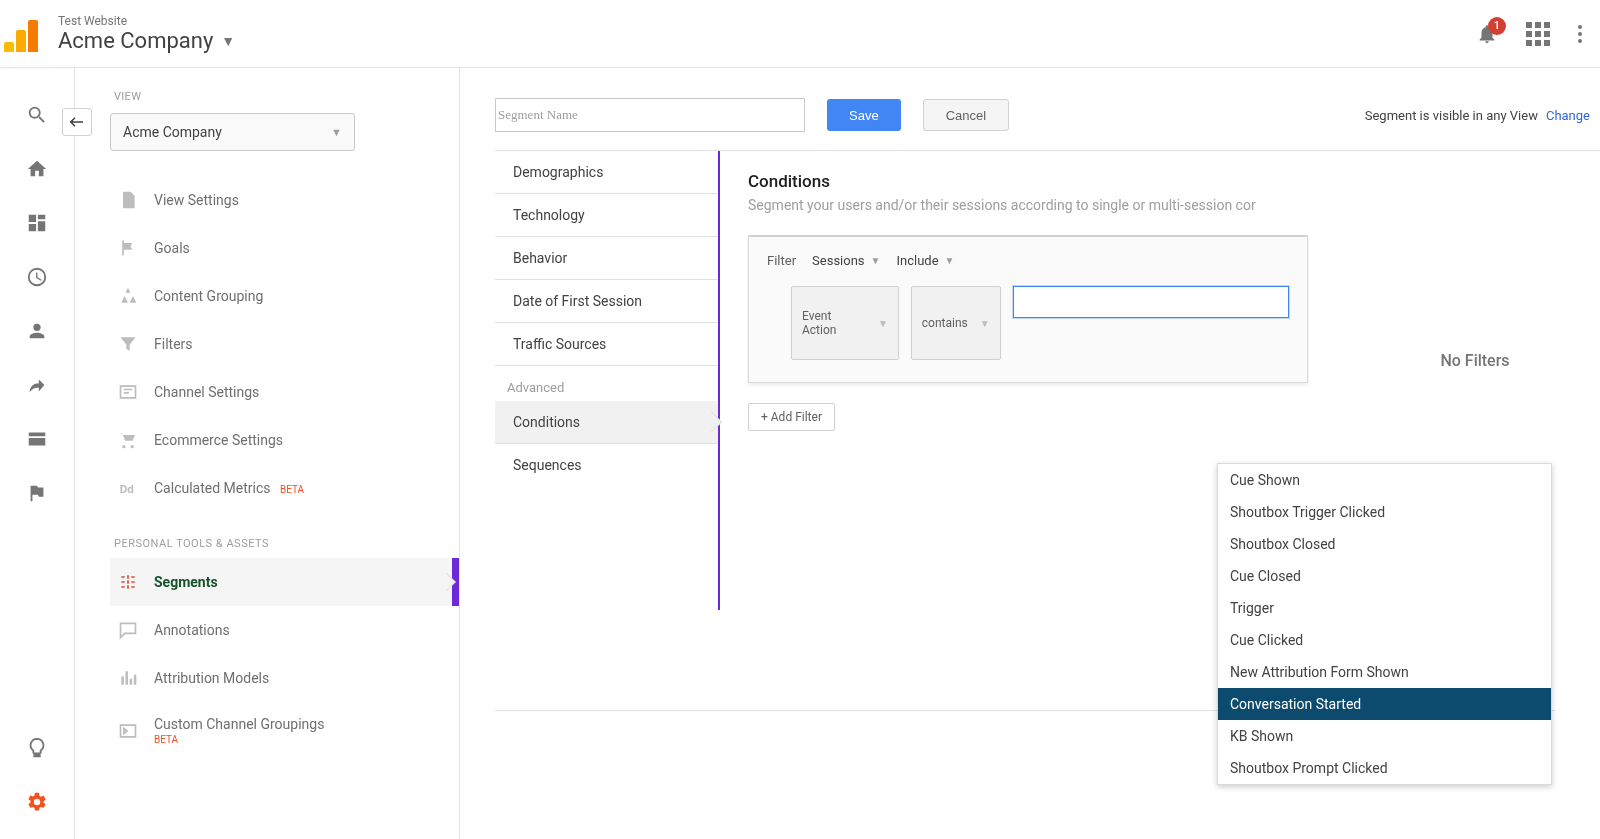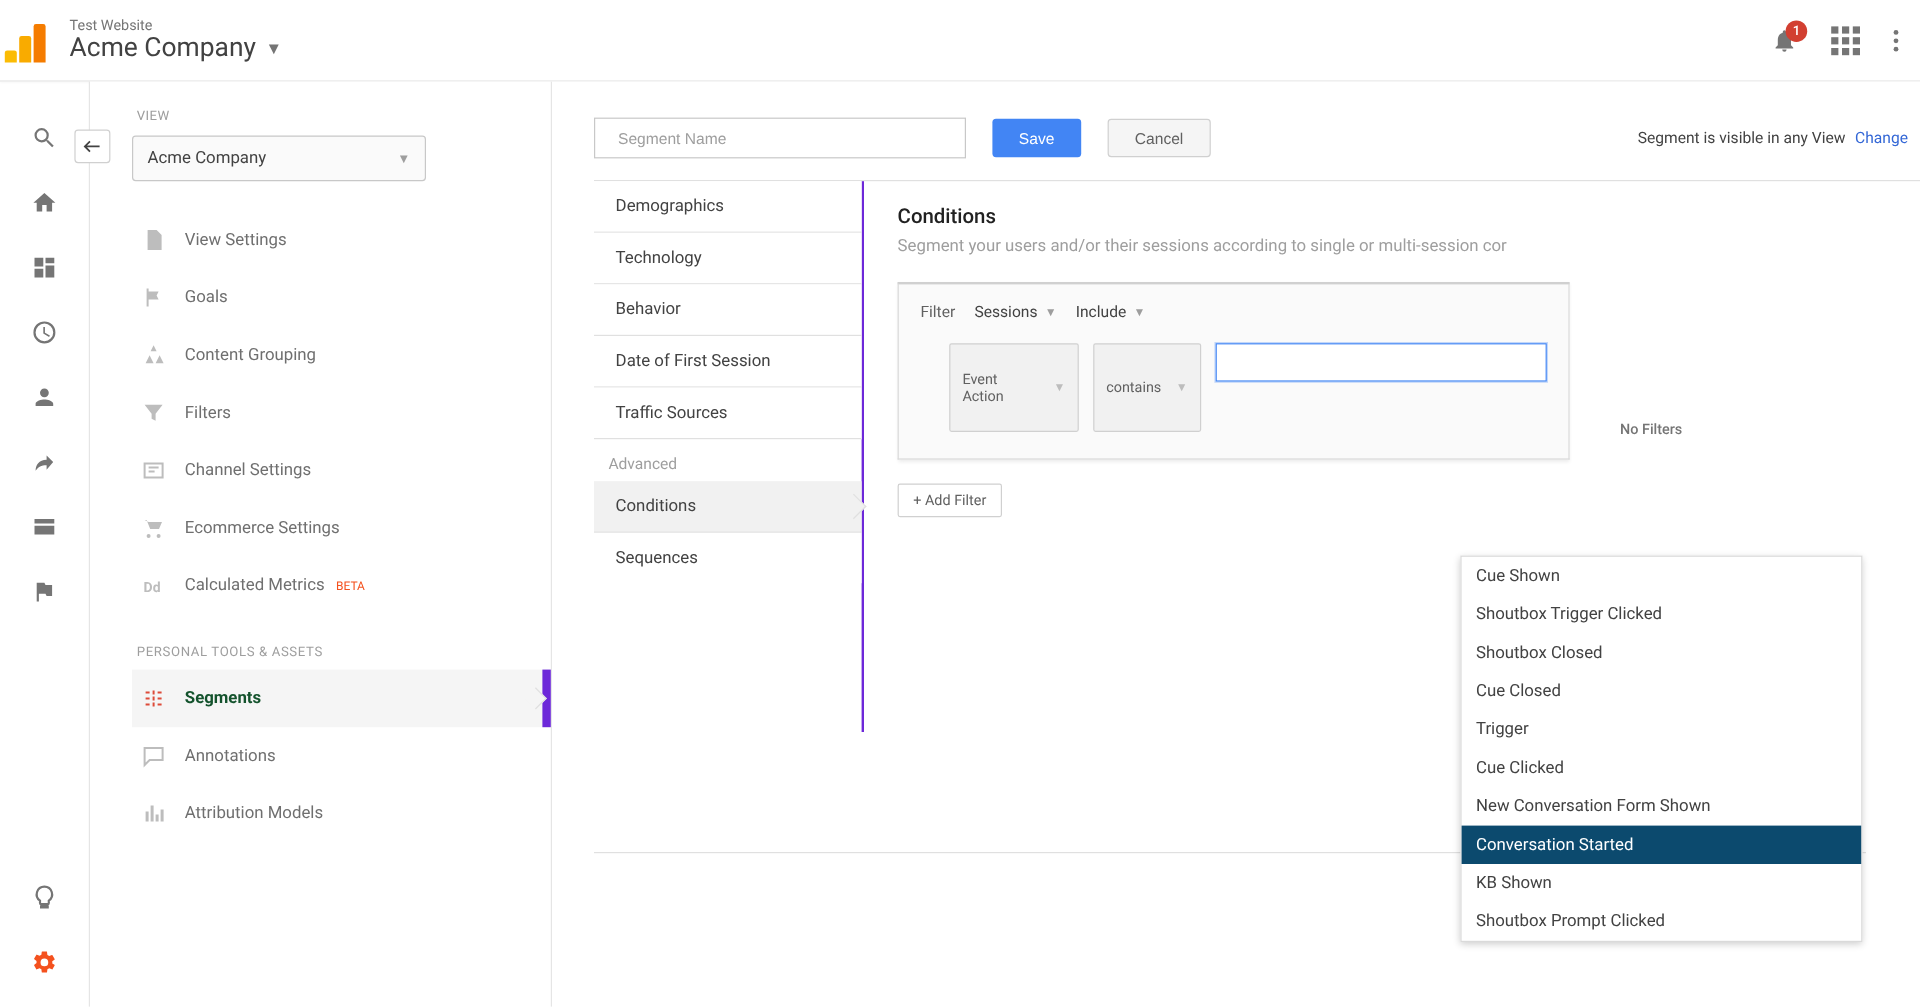--- a/index.html
+++ b/index.html
@@ -150,23 +150,24 @@
   flex: 1;
   background: #fff;
   padding: 30px 0 0 35px;
   overflow: hidden;
   position: relative;
 }
 .row1 { display: flex; align-items: center; gap: 22px; margin-bottom: 18px; }
 .seg-name {
   width: 310px; height: 34px;
   border: 1px solid #c8c8c8;
-  padding: 0 19px;
+  padding: 0 2px;
   font-size: 13px;
   color: #424242;
+  font-family: Liberation Serif, serif;
 }
 .seg-name::placeholder { color: #9e9e9e; }
 .btn { height: 32px; border: none; border-radius: 3px; padding: 0 22px; font-size: 13px; cursor: pointer; }
 .btn-primary { background: #4285f4; color: #fff; }
 .btn-secondary { background: #f5f5f5; color: #616161; border: 1px solid #d0d0d0; }
 .visibility-note { margin-left: auto; margin-right: 10px; font-size: 13px; color: #424242; display: flex; gap: 8px; align-items: center; }
 .visibility-note a { color: #3367d6; cursor: pointer; text-decoration: none; }
 
 .builder {
   display: flex;
@@ -248,22 +249,23 @@
   padding: 6px 12px;
   font-size: 12px;
   color: #616161;
   cursor: pointer;
   border-radius: 2px;
 }
 .right-side {
   width: 250px;
   display: flex;
   align-items: flex-start;
+  justify-content: center;
   padding-top: 200px;
-  font-size: 12px;
+  font-size: 16px;
   font-weight: 500;
   color: #757575;
 }
 .bottom-border { border-top: 1px solid #e0e0e0; margin-top: 100px; max-width: 1060px;}
 
 
 .ac-menu {
   position: absolute;
   background: #fff;
   border: 1px solid #dadada;
@@ -478,20 +480,31 @@
           </span>
         <span>Annotations</span>
       </div>
       <div class="side-item">
         <span class="side-icon">
             <svg viewBox="0 0 24 24">
               <path d="M4 20V10h3v10zm5 0V4h3v16zm5 0v-7h3v7zm5 0V8h3v12z"></path>
             </svg>
           </span>
         <span>Attribution Models</span>
+      </div>
+      <div class="side-item">
+        <span class="side-icon">
+            <svg viewBox="0 0 24 24">
+              <path d="M3 5h18v14H3zM7 9l4 3-4 3z" fill="none" stroke="#bdbdbd" stroke-width="2"></path>
+            </svg>
+          </span>
+        <span class="sub">
+          <span>Custom Channel Groupings</span>
+          <span class="beta">BETA</span>
+        </span>
       </div>
     </div>
   </div>
 
   <div class="content">
     <div class="row1">
       <input class="seg-name" placeholder="Segment Name" style="">
       <button class="btn btn-primary">Save</button>
       <button class="btn btn-secondary">Cancel</button>
       <div class="visibility-note">
@@ -543,21 +556,21 @@
         <div class="add-filter">+ Add Filter</div>
 
         
         <div class="ac-menu" id="ac-menu">
             <div class="ac-item">Cue Shown</div>
             <div class="ac-item">Shoutbox Trigger Clicked</div>
             <div class="ac-item">Shoutbox Closed</div>
             <div class="ac-item">Cue Closed</div>
             <div class="ac-item">Trigger</div>
             <div class="ac-item">Cue Clicked</div>
-            <div class="ac-item">New Conversation Form Shown</div>
+            <div class="ac-item">New Attribution Form Shown</div>
             <div class="ac-item highlight">Conversation Started</div>
             <div class="ac-item">KB Shown</div>
             <div class="ac-item">Shoutbox Prompt Clicked</div>
           </div>
       </div>
 
       <div class="right-side">
         <span>No Filters</span>
       </div>
     </div>

